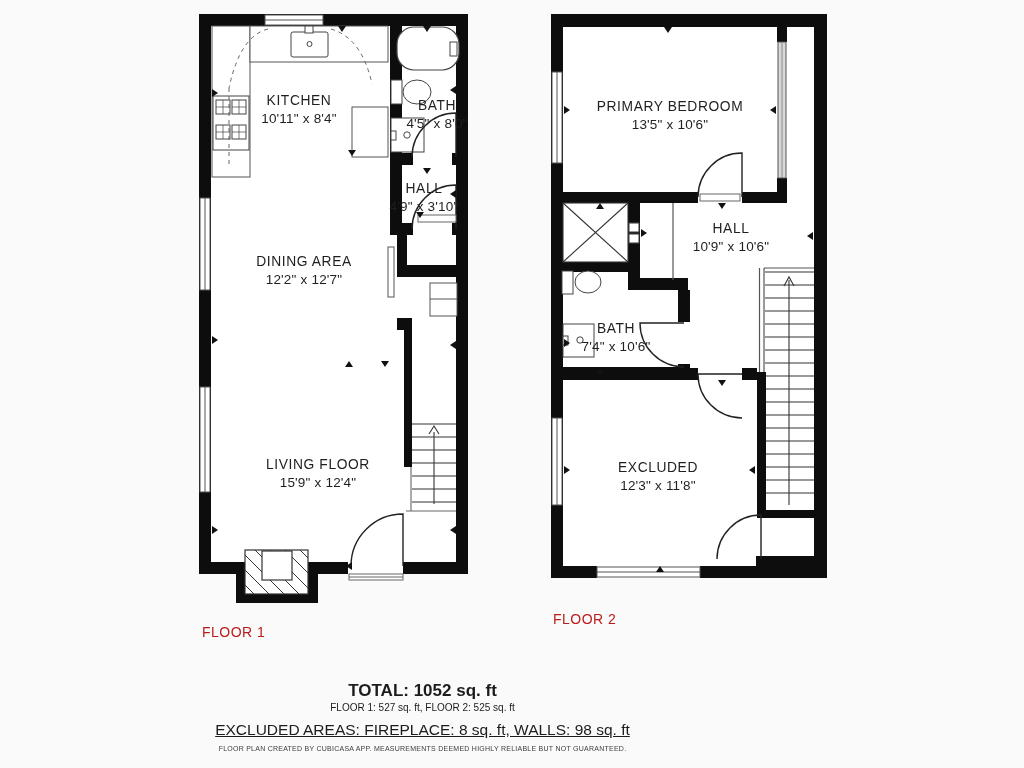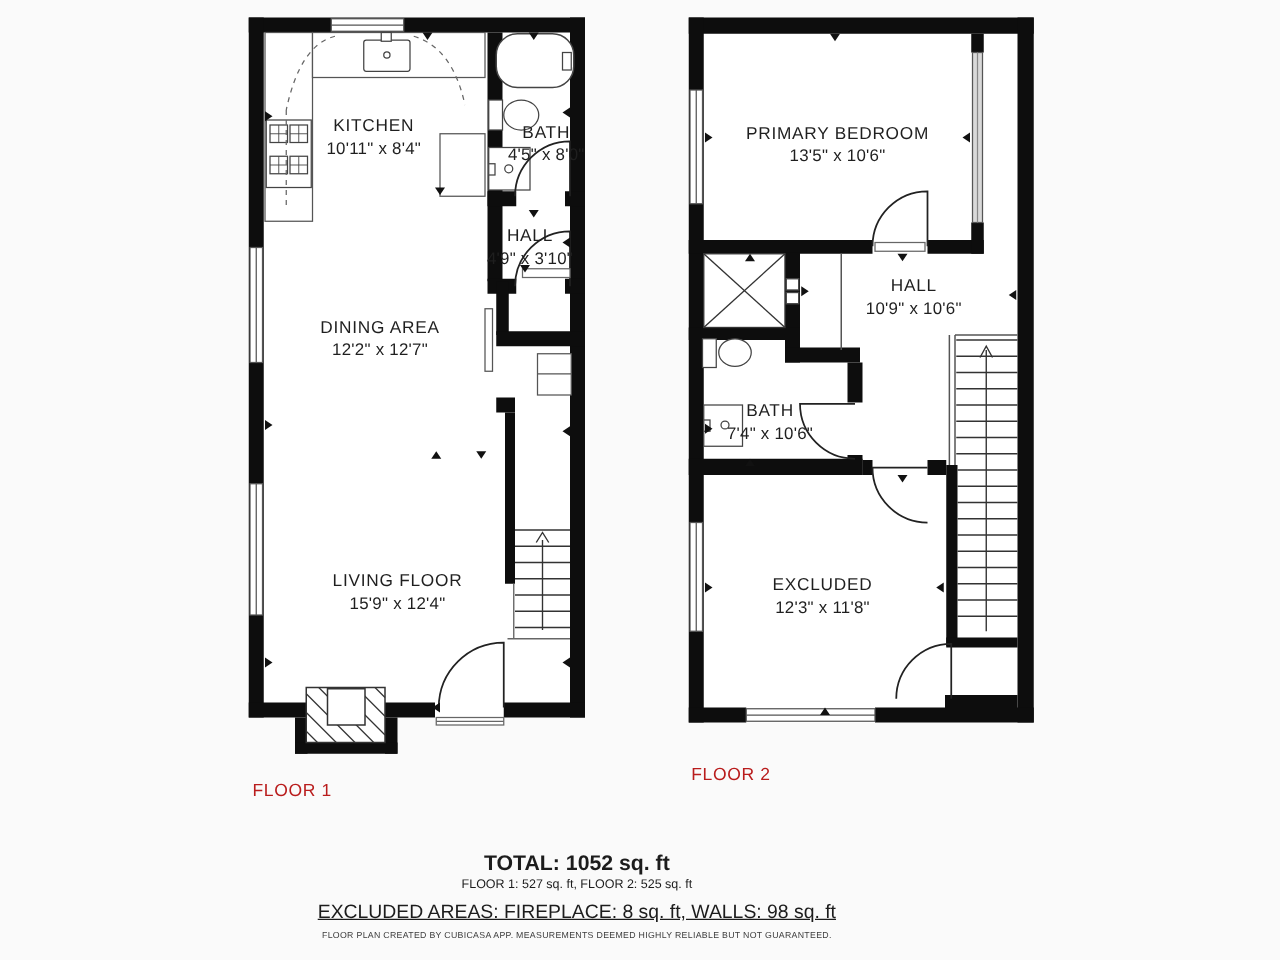--- a/index.html
+++ b/index.html
@@ -11,21 +11,21 @@
   #plan-svg{position:absolute;left:0;top:0;}
   .room-label{
     position:absolute;transform:translateX(-50%);
     text-align:center;white-space:nowrap;color:#1f1f1f;z-index:5;
   }
   .room-label .rname{display:block;font-size:13.8px;letter-spacing:.6px;line-height:18px;}
   .room-label .rdims{display:block;font-size:13.5px;letter-spacing:.2px;line-height:18px;}
   .floor-label{
     position:absolute;font-size:14px;letter-spacing:.5px;color:#b91c1c;z-index:5;
   }
-  .summary{position:absolute;left:0;width:845px;text-align:center;color:#1c1c1c;z-index:5;padding-left:39px;}
+  .summary{position:absolute;left:0;width:845px;text-align:center;color:#1c1c1c;z-index:5;}
   .summary.total{top:681px;font-size:17px;font-weight:bold;}
   .summary.l2{top:702px;font-size:10px;}
   .summary.l3{top:721px;font-size:15.5px;text-decoration:underline;}
   .summary.disc{top:745px;font-size:7px;letter-spacing:.25px;color:#3c3c3c;}
 </style>
 </head>
 <body>
 
 <svg id="plan-svg" width="1024" height="768" viewBox="0 0 1024 768">
 

